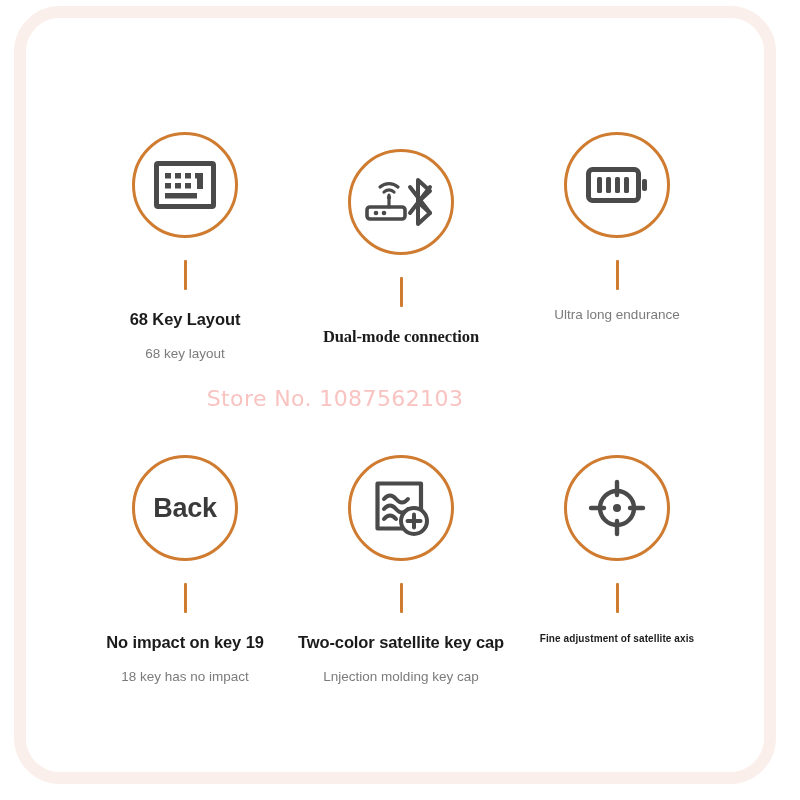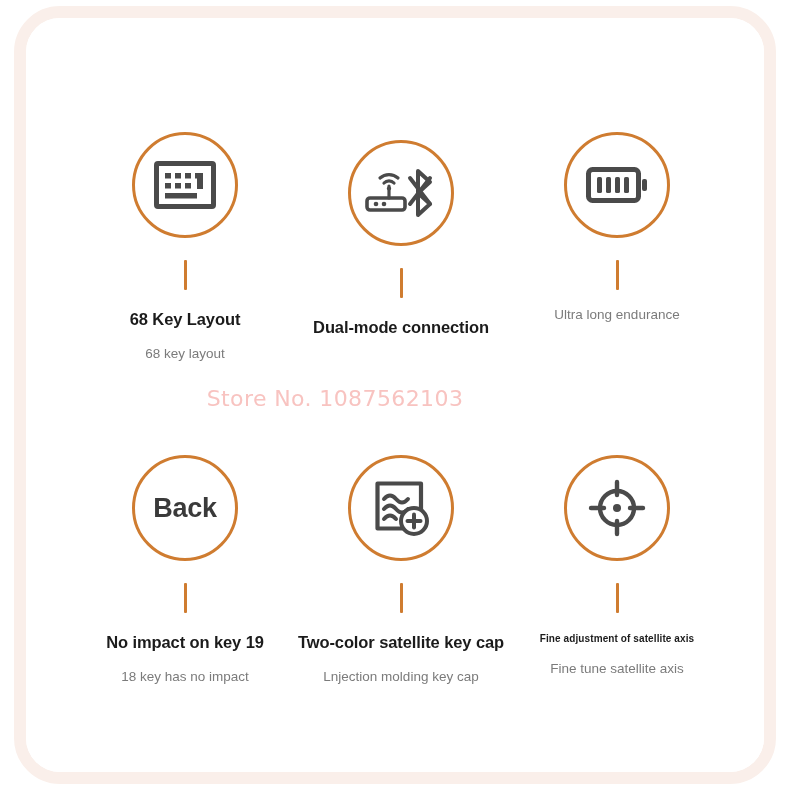--- a/index.html
+++ b/index.html
@@ -146,21 +146,21 @@
             <rect x="43" y="12" width="6" height="16" fill="#4a4a4a"></rect>
             <rect x="11" y="32" width="32" height="5.5" fill="#4a4a4a"></rect>
           </svg>
         </span>
       </div>
       <div class="connector"></div>
       <div class="title">68 Key Layout</div>
       <div class="subtitle">68 key layout</div>
     </div>
 
-    <div class="feature" style="left:281px; top:140px;">
+    <div class="feature" style="left:281px; top:149px;font-family:Liberation Serif, serif;">
       <div class="circle">
         <span>
           <svg width="72" height="52" viewBox="0 0 72 52">
 
             <rect x="2" y="31" width="38" height="12" rx="3" fill="none" stroke="#4a4a4a" stroke-width="3.6"></rect>
             <circle cx="11" cy="37" r="2.3" fill="#4a4a4a"></circle>
             <circle cx="19" cy="37" r="2.3" fill="#4a4a4a"></circle>
 
             <line x1="24" y1="31" x2="24" y2="19" stroke="#4a4a4a" stroke-width="3.2" stroke-linecap="round"></line>
 
@@ -231,20 +231,19 @@
             <circle cx="29" cy="29" r="4" fill="#4a4a4a"></circle>
             <line x1="29" y1="3" x2="29" y2="16" stroke="#4a4a4a" stroke-width="4.4" stroke-linecap="round"></line>
             <line x1="29" y1="42" x2="29" y2="55" stroke="#4a4a4a" stroke-width="4.4" stroke-linecap="round"></line>
             <line x1="3" y1="29" x2="16" y2="29" stroke="#4a4a4a" stroke-width="4.4" stroke-linecap="round"></line>
             <line x1="42" y1="29" x2="55" y2="29" stroke="#4a4a4a" stroke-width="4.4" stroke-linecap="round"></line>
           </svg>
         </span>
       </div>
       <div class="connector"></div>
       <div class="title small">Fine adjustment of satellite axis</div>
-      <div class="subtitle">Fine tune satellite axis</div>
     </div>
 
   </div>
 
   <div id="watermark">Store No. 1087562103</div>
 
 </div>
 
 </body></html>

